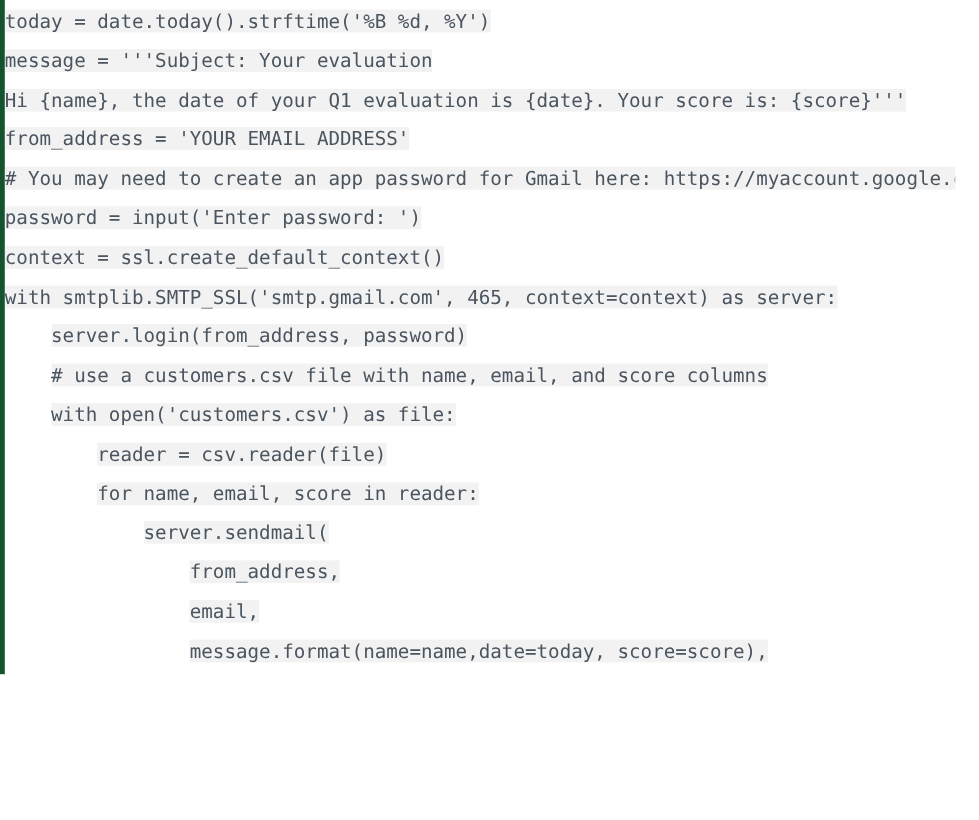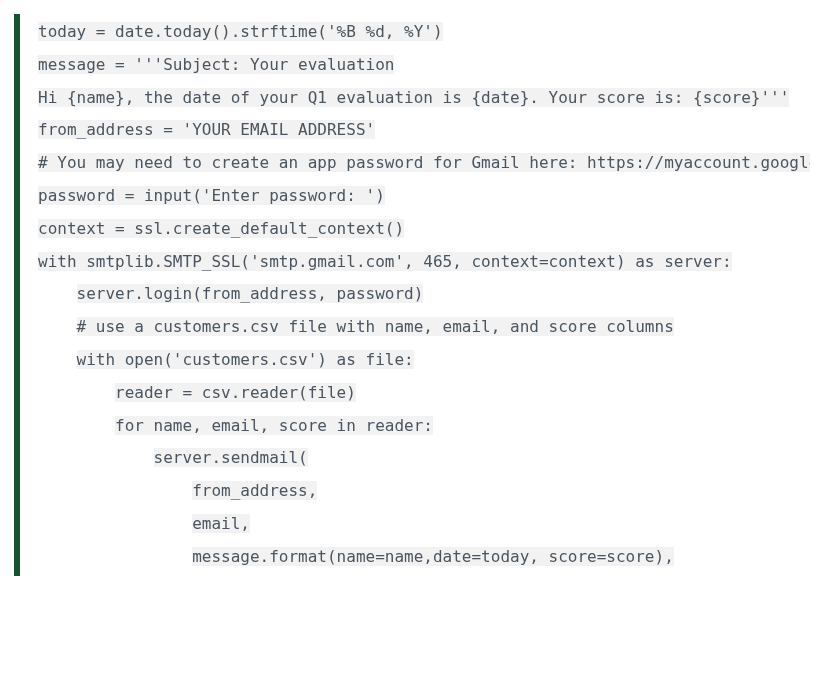--- a/index.html
+++ b/index.html
@@ -5,25 +5,24 @@
   body {
     margin: 0;
     padding: 0;
     background: #ffffff;
     font-family: Consolas, "Courier New", monospace;
     font-size: 16px;
     line-height: 2.05;
     color: #4a5560;
   }
   .code-block {
-    border-left: 6px solid #14532d;
-    padding-left: 18px;
+    border-left: 4px solid #14532d;
     padding-top: 2px;
     padding-bottom: 2px;
-    margin: 14px;
+    margin: 0;
     white-space: pre;
     width: 796px;
     box-sizing: border-box;
     overflow: hidden;
   }
   .line {
     display: block;
   }
   .hl {
     background: #f2f2f2;

